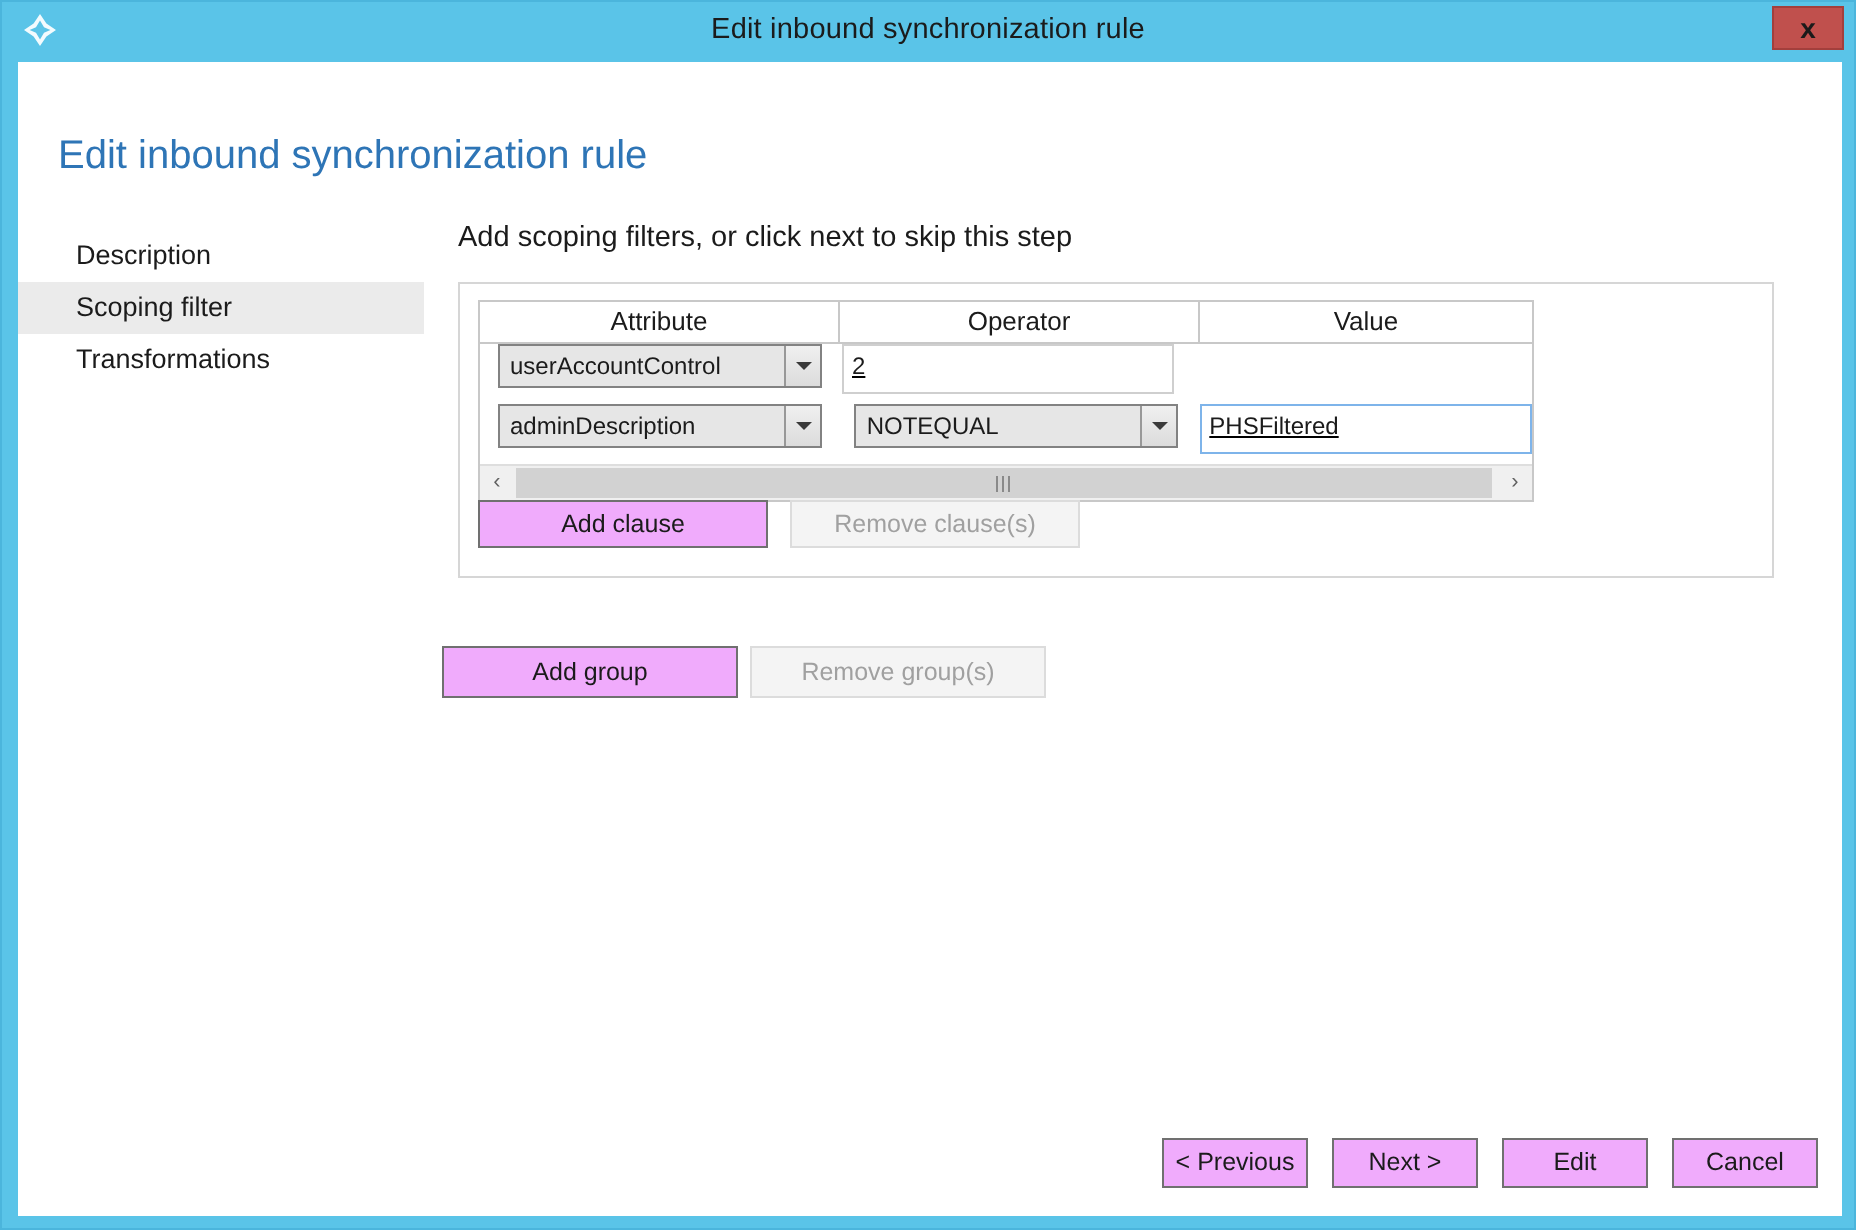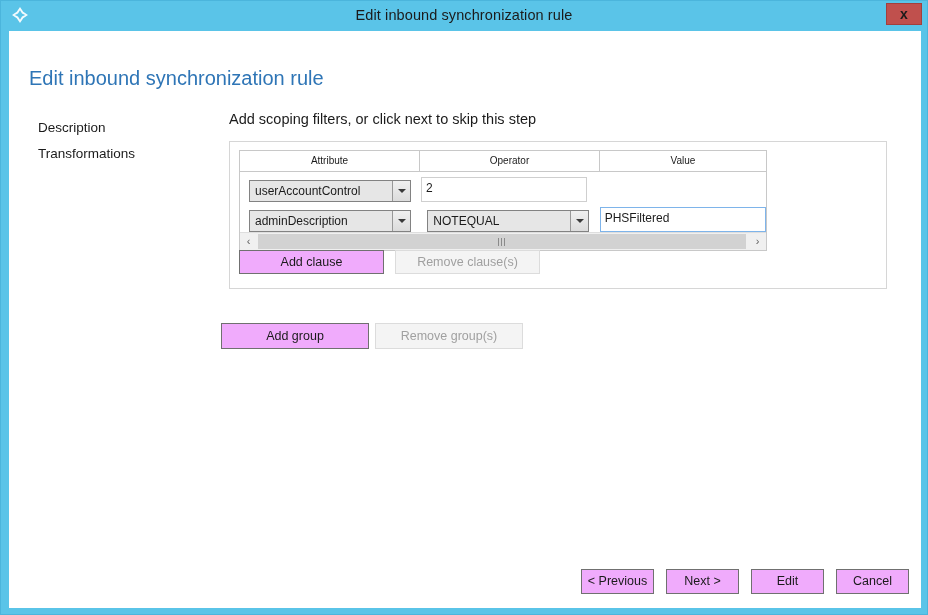--- a/index.html
+++ b/index.html
@@ -134,34 +134,35 @@
     border: 1px solid #c8c8c8;
     background: #ffffff;
     box-sizing: border-box;
   }
   .thead {
     display: flex;
     height: 20px;
     border-bottom: 1px solid #c8c8c8;
   }
   .th {
-    font-size: 10px;
+    font-size: 13px;
     color: #1b1b1b;
     text-align: center;
     line-height: 20px;
     box-sizing: border-box;
   }
   .th.attr   { width: 180px; border-right: 1px solid #c8c8c8; }
   .th.oper   { width: 180px; border-right: 1px solid #c8c8c8; }
   .th.value  { width: 166px; }
 
   .trow {
     display: flex;
     height: 30px;
-    align-items: flex-end;
+    align-items: flex-start;
+    text-decoration: underline;
   }
   .cell { box-sizing: border-box; }
   .cell.attr  { width: 180px; padding-left: 9px; }
   .cell.oper  { width: 180px; padding-left: 8px; }
   .cell.value { width: 168px; padding-left: 1px; }
 
   
   .combo {
     position: relative;
     width: 162px;
@@ -321,20 +322,23 @@
   </div>
 
   <div id="client">
 
     <div id="page-heading">Edit inbound synchronization rule</div>
 
     <div id="sidebar">
       <div class="nav-item">
         <span>Description</span>
       </div>
+      <div class="nav-item selected">
+        <span>Scoping filter</span>
+      </div>
       <div class="nav-item">
         <span>Transformations</span>
       </div>
     </div>
 
     <div id="main">
 
       <div id="main-heading">Add scoping filters, or click next to skip this step</div>
 
       <div id="group-panel">

